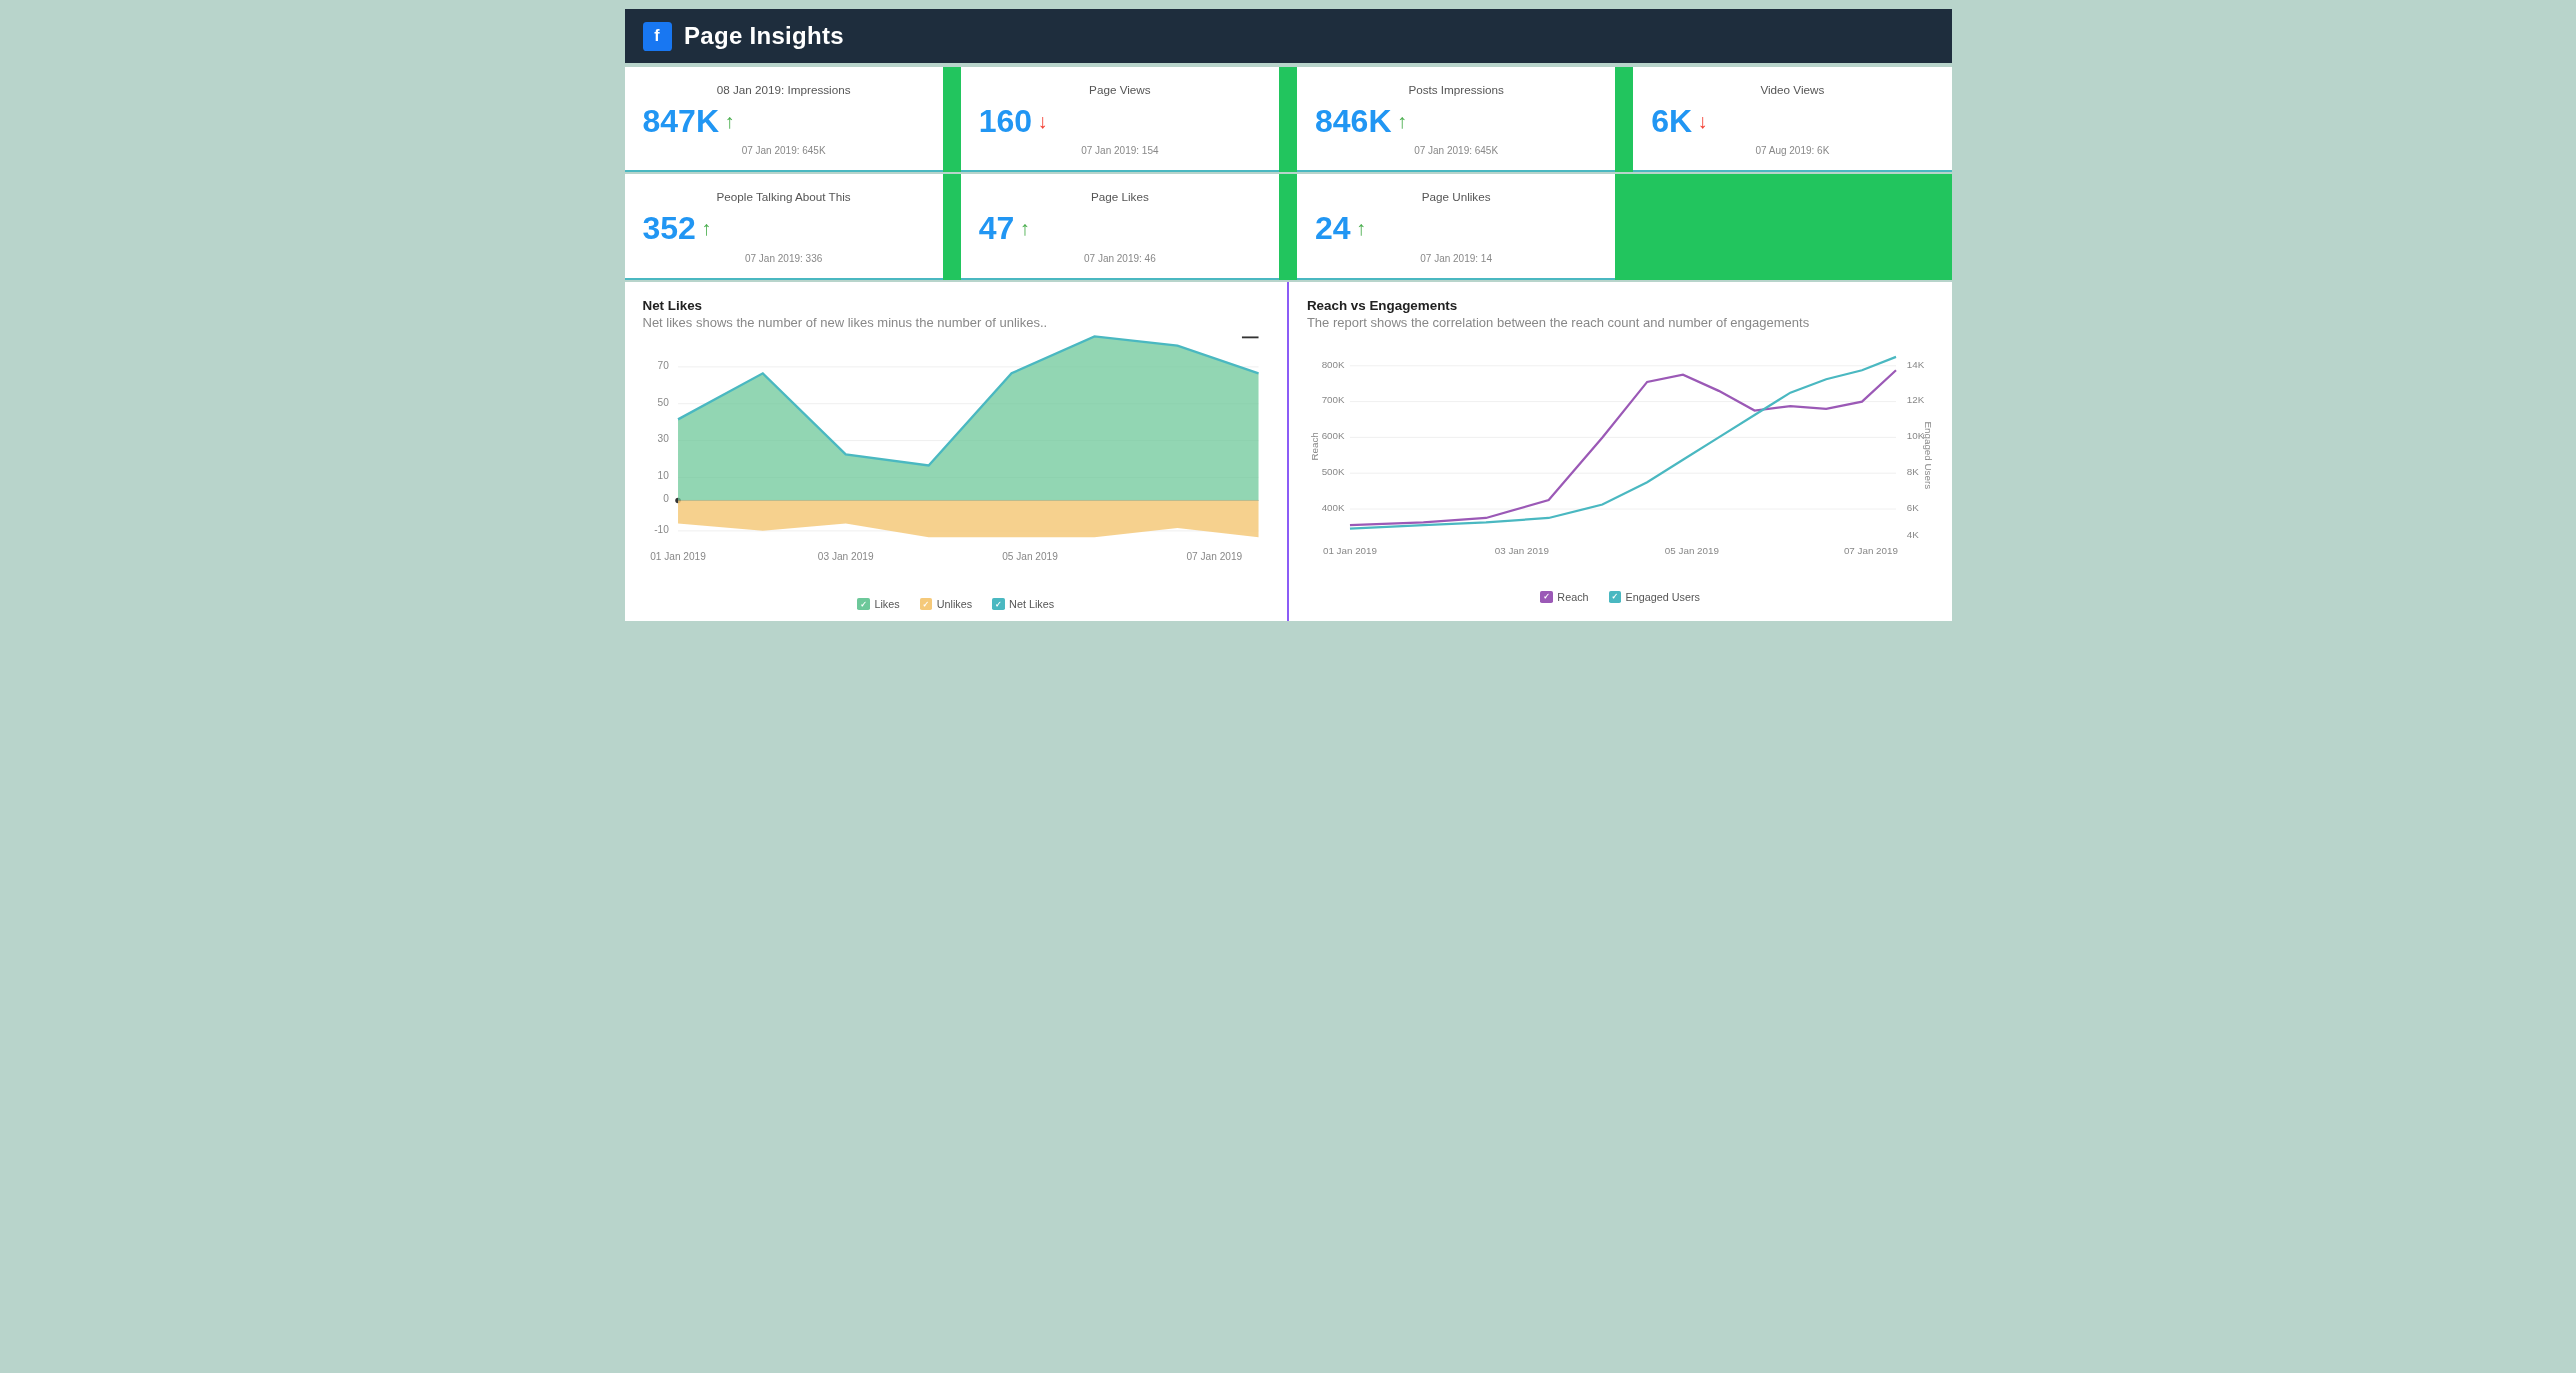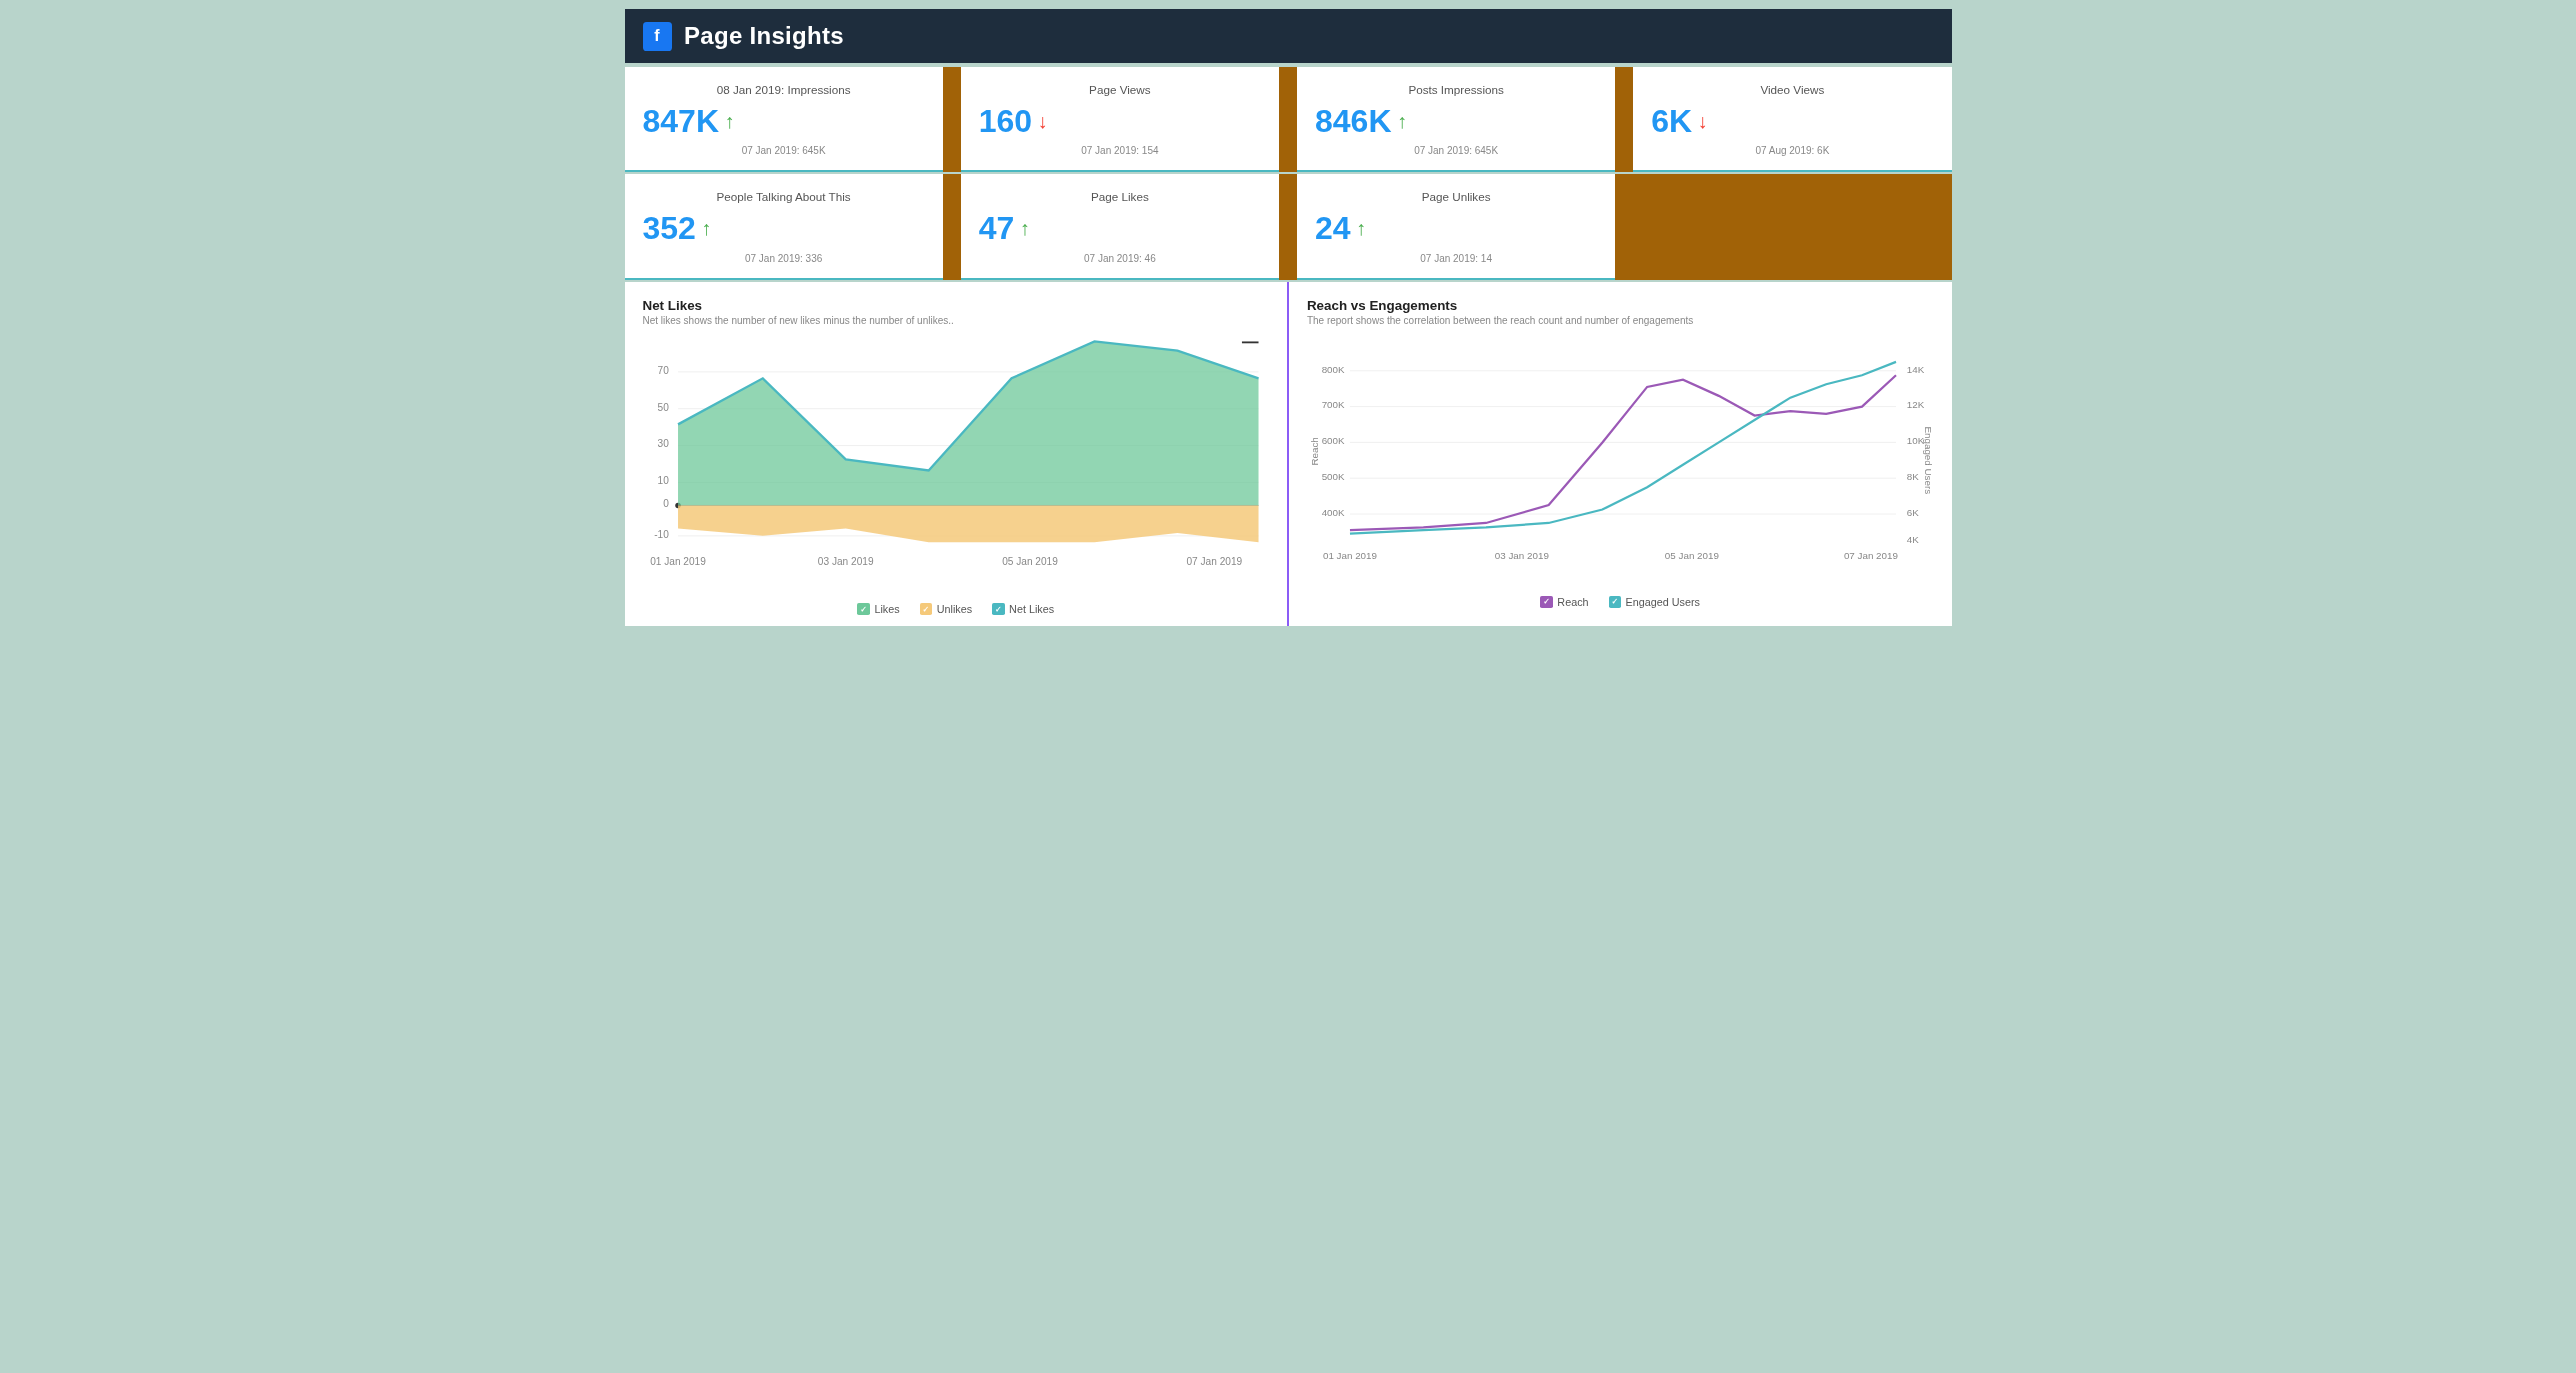--- a/index.html
+++ b/index.html
@@ -39,21 +39,21 @@
     .header-title {
       font-size: 24px;
       font-weight: 600;
       letter-spacing: 0.3px;
     }
     
     .metrics-grid {
       display: grid;
       grid-template-columns: repeat(4, 1fr);
       gap: 18px;
-      background: #a16207;
+      background: #22c55e;
       margin-bottom: 1.8px;
     }
     .metric-card {
       background: white;
       padding: 16px 18px 14.3px;
       text-align: center;
       border-bottom: 2.7px solid #4ab8c1;
     }
     .metric-label {
       font-size: 11.7px;
@@ -88,23 +88,22 @@
       padding: 16px 18px 10.8px;
       position: relative;
     }
     .chart-title {
       font-size: 13.4px;
       font-weight: 700;
       color: #222;
       margin-bottom: 1.8px;
     }
     .chart-subtitle {
-      font-size: 10px;
+      font-size: 13px;
       color: #888;
-      margin-bottom: 9px;
     }
     
     .chart-wrapper {
       position: relative;
       width: 100%;
     }
     .chart-legend {
       display: flex;
       justify-content: center;
       gap: 20px;

